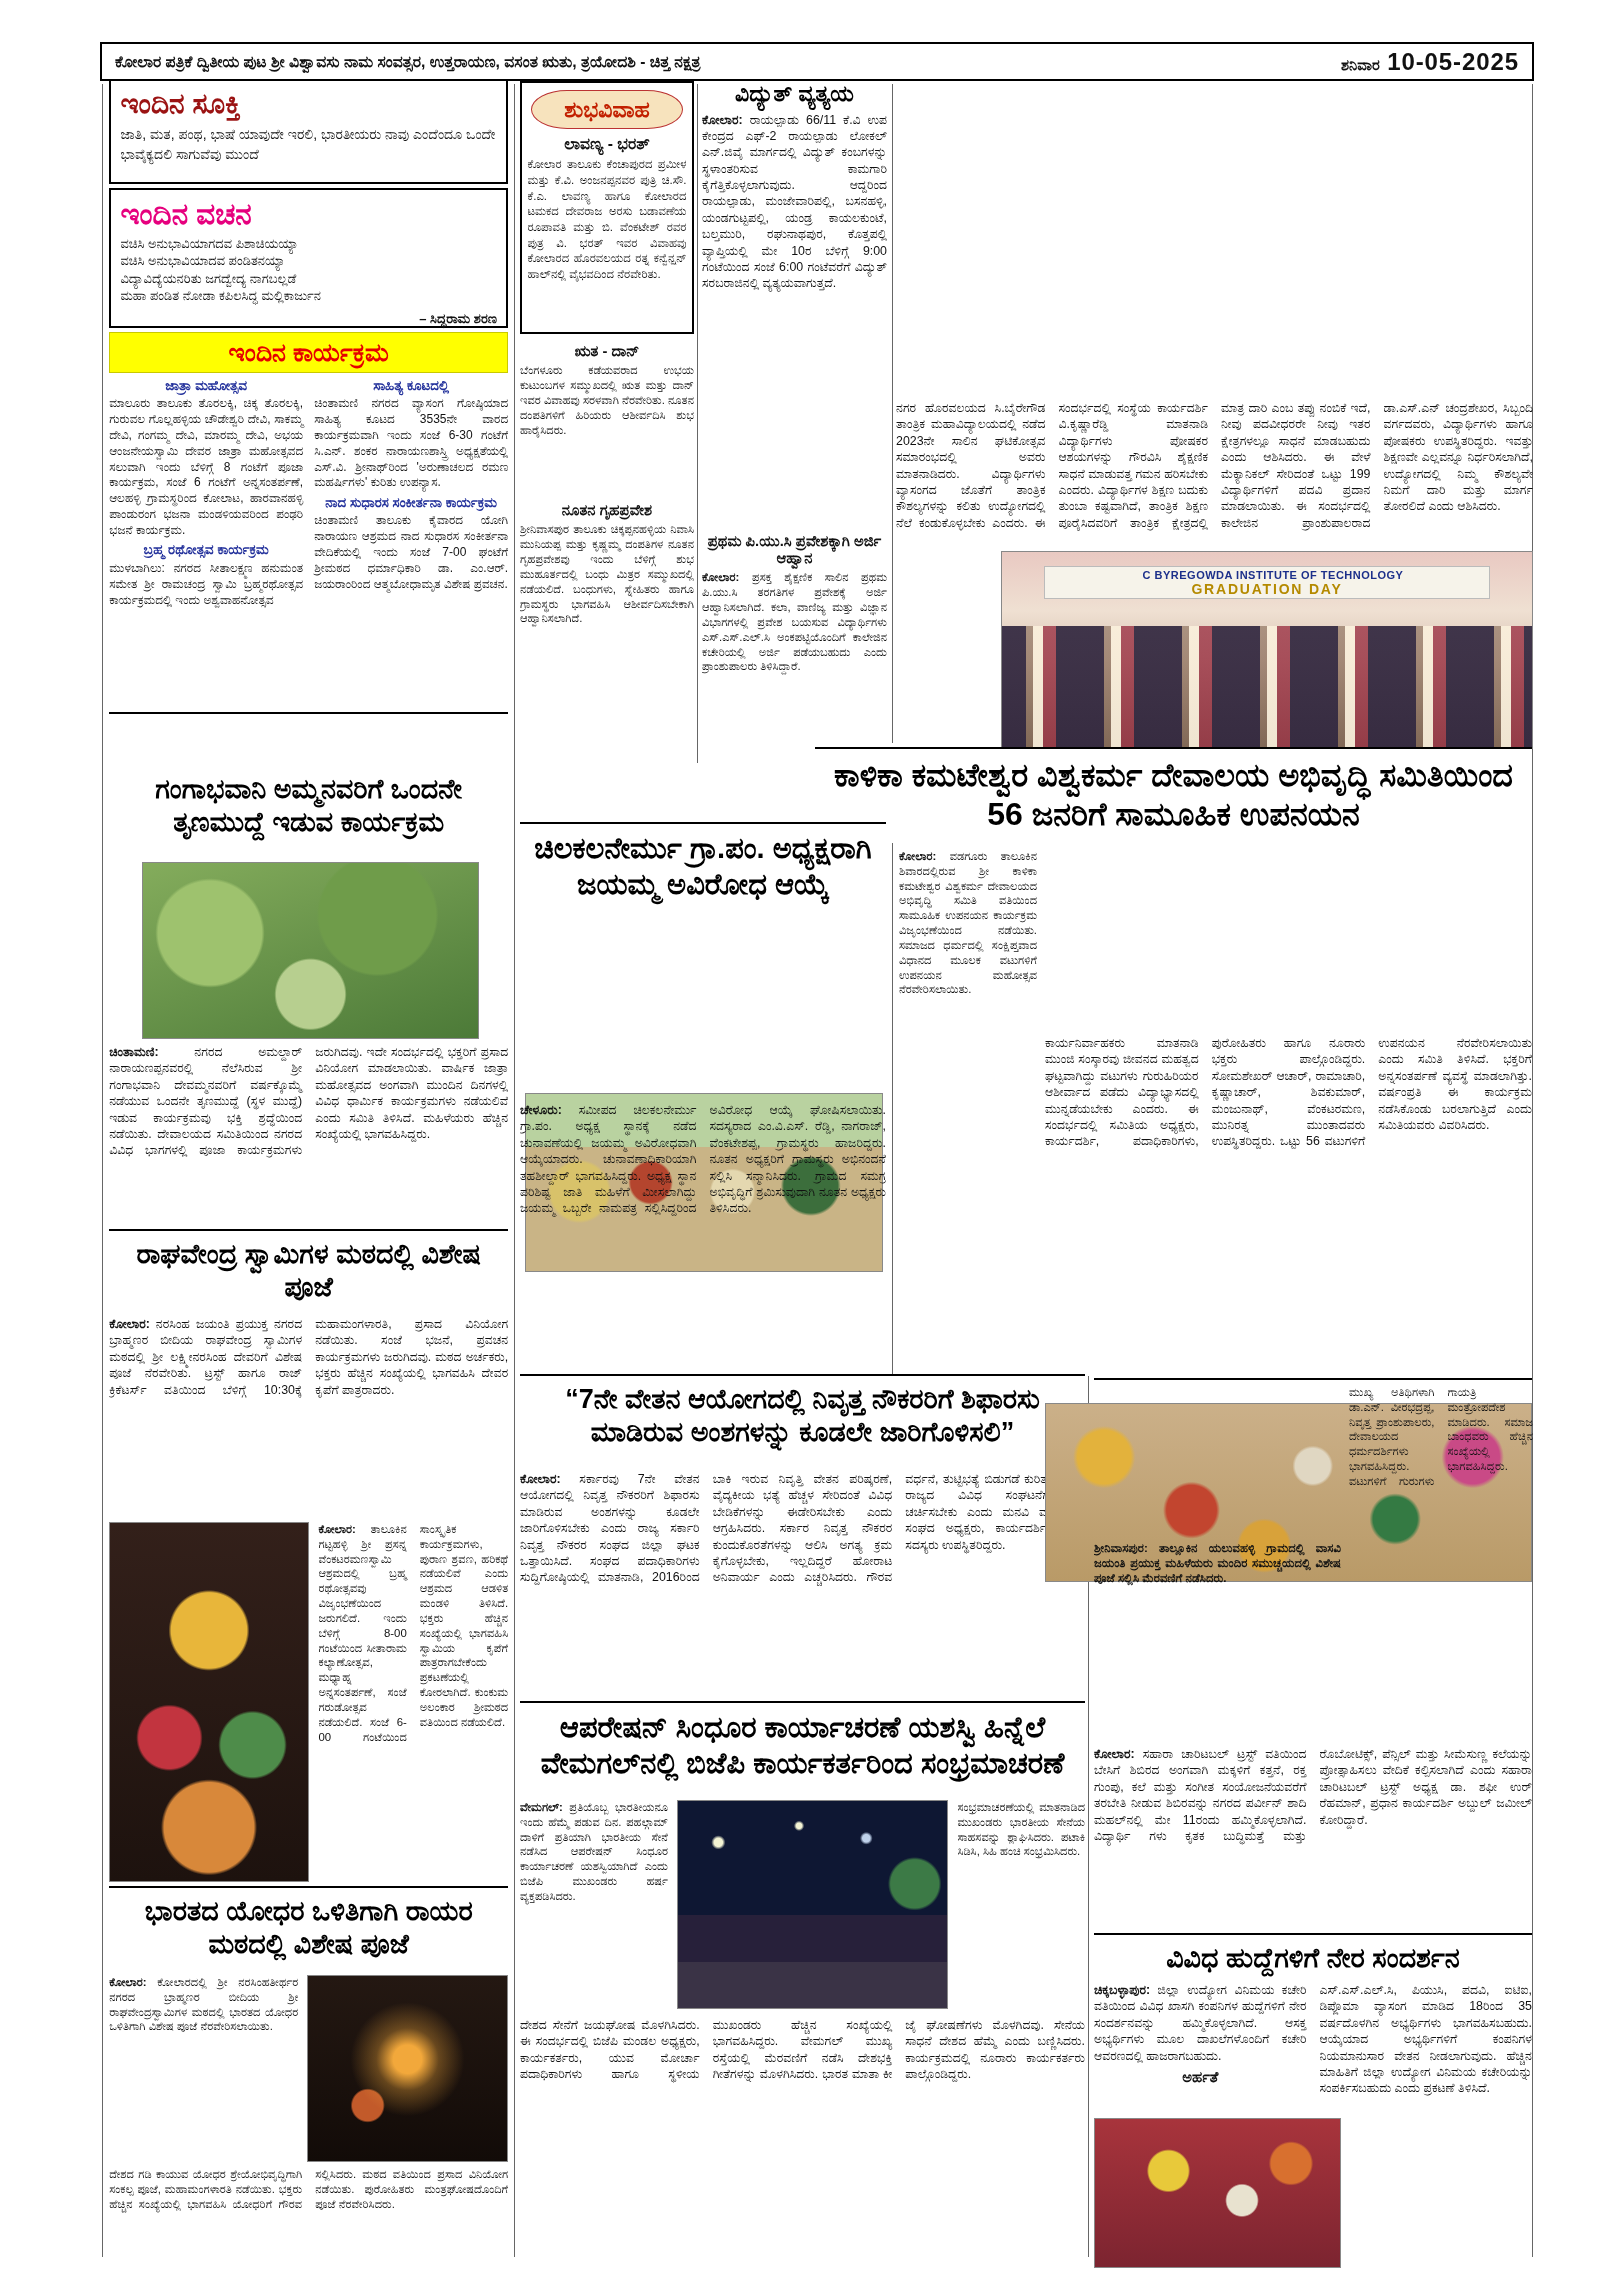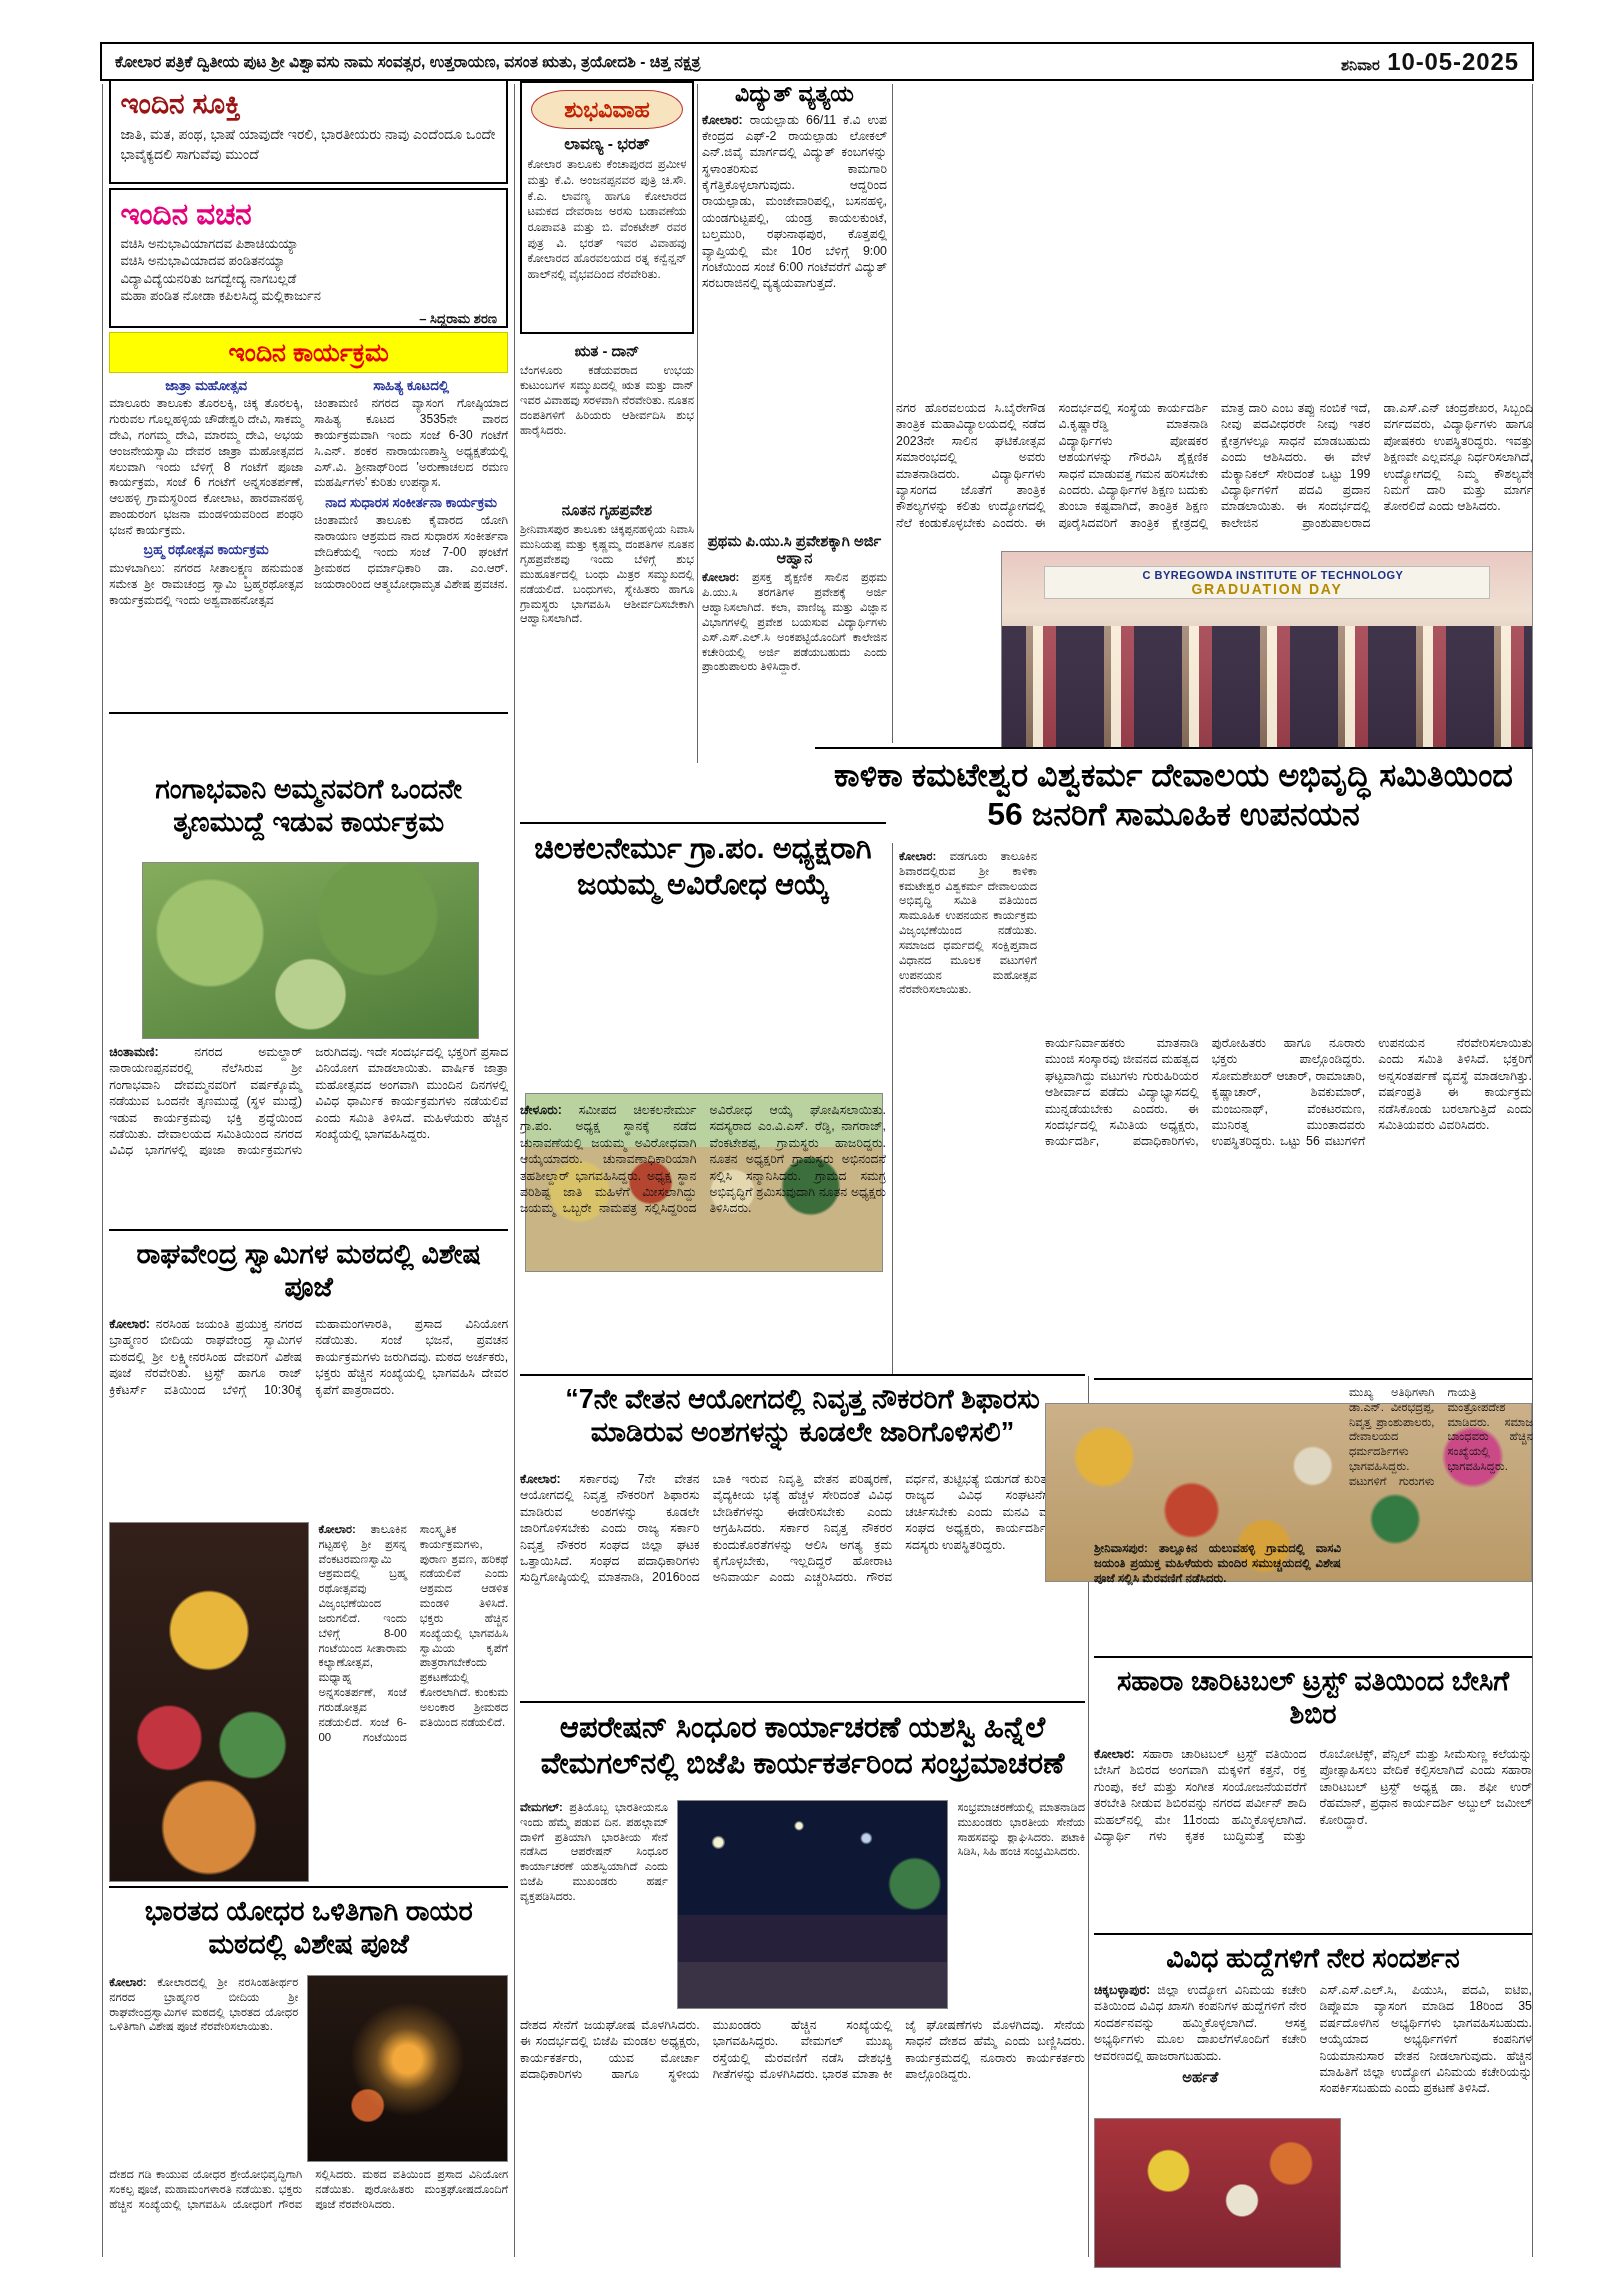--- a/index.html
+++ b/index.html
@@ -258,21 +258,20 @@
     <span class="lead">ಕೋಲಾರ:</span><span> ವಡಗೂರು ತಾಲೂಕಿನ ಶಿವಾರದಲ್ಲಿರುವ ಶ್ರೀ ಕಾಳಿಕಾ ಕಮಟೇಶ್ವರ ವಿಶ್ವಕರ್ಮ ದೇವಾಲಯದ ಅಭಿವೃದ್ಧಿ ಸಮಿತಿ ವತಿಯಿಂದ ಸಾಮೂಹಿಕ ಉಪನಯನ ಕಾರ್ಯಕ್ರಮ ವಿಜೃಂಭಣೆಯಿಂದ ನಡೆಯಿತು. ಸಮಾಜದ ಧರ್ಮದಲ್ಲಿ ಸಂಕ್ಷಿಪ್ತವಾದ ವಿಧಾನದ ಮೂಲಕ ವಟುಗಳಿಗೆ ಉಪನಯನ ಮಹೋತ್ಸವ ನೆರವೇರಿಸಲಾಯಿತು.</span>
   </div>
   <div class="abs ph ph-crowd" style="left:945px;top:807px;width:487px;height:179px;"></div>
   <div class="abs bodytext cols3" style="left:945px;top:993px;width:487px;height:339px;overflow:hidden;">ಕಾರ್ಯನಿರ್ವಾಹಕರು ಮಾತನಾಡಿ ಮುಂಜಿ ಸಂಸ್ಕಾರವು ಜೀವನದ ಮಹತ್ವದ ಘಟ್ಟವಾಗಿದ್ದು ವಟುಗಳು ಗುರುಹಿರಿಯರ ಆಶೀರ್ವಾದ ಪಡೆದು ವಿದ್ಯಾಭ್ಯಾಸದಲ್ಲಿ ಮುನ್ನಡೆಯಬೇಕು ಎಂದರು. ಈ ಸಂದರ್ಭದಲ್ಲಿ ಸಮಿತಿಯ ಅಧ್ಯಕ್ಷರು, ಕಾರ್ಯದರ್ಶಿ, ಪದಾಧಿಕಾರಿಗಳು, ಪುರೋಹಿತರು ಹಾಗೂ ನೂರಾರು ಭಕ್ತರು ಪಾಲ್ಗೊಂಡಿದ್ದರು. ಸೋಮಶೇಖರ್ ಆಚಾರ್, ರಾಮಾಚಾರಿ, ಕೃಷ್ಣಾಚಾರ್, ಶಿವಕುಮಾರ್, ಮಂಜುನಾಥ್, ವೆಂಕಟರಮಣ, ಮುನಿರತ್ನ ಮುಂತಾದವರು ಉಪಸ್ಥಿತರಿದ್ದರು. ಒಟ್ಟು 56 ವಟುಗಳಿಗೆ ಉಪನಯನ ನೆರವೇರಿಸಲಾಯಿತು ಎಂದು ಸಮಿತಿ ತಿಳಿಸಿದೆ. ಭಕ್ತರಿಗೆ ಅನ್ನಸಂತರ್ಪಣೆ ವ್ಯವಸ್ಥೆ ಮಾಡಲಾಗಿತ್ತು. ವರ್ಷಂಪ್ರತಿ ಈ ಕಾರ್ಯಕ್ರಮ ನಡೆಸಿಕೊಂಡು ಬರಲಾಗುತ್ತಿದೆ ಎಂದು ಸಮಿತಿಯವರು ವಿವರಿಸಿದರು.</div>
 
   <div class="hline" style="left:994px;top:1336px;width:438px;"></div>
   <div class="abs ph ph-festival" style="left:994px;top:1343px;width:247px;height:150px;"></div>
   <div class="abs caption" style="left:994px;top:1498px;width:247px;height:109px;overflow:hidden;">ಶ್ರೀನಿವಾಸಪುರ: ತಾಲ್ಲೂಕಿನ ಯಲುವಹಳ್ಳಿ ಗ್ರಾಮದಲ್ಲಿ ವಾಸವಿ ಜಯಂತಿ ಪ್ರಯುಕ್ತ ಮಹಿಳೆಯರು ಮಂದಿರ ಸಮುಚ್ಚಯದಲ್ಲಿ ವಿಶೇಷ ಪೂಜೆ ಸಲ್ಲಿಸಿ ಮೆರವಣಿಗೆ ನಡೆಸಿದರು.</div>
   <div class="abs bodytext small cols2" style="left:1249px;top:1343px;width:184px;height:264px;overflow:hidden;">ಮುಖ್ಯ ಅತಿಥಿಗಳಾಗಿ ಡಾ.ಎನ್. ವೀರಭದ್ರಪ್ಪ, ನಿವೃತ್ತ ಪ್ರಾಂಶುಪಾಲರು, ದೇವಾಲಯದ ಧರ್ಮದರ್ಶಿಗಳು ಭಾಗವಹಿಸಿದ್ದರು. ವಟುಗಳಿಗೆ ಗುರುಗಳು ಗಾಯತ್ರಿ ಮಂತ್ರೋಪದೇಶ ಮಾಡಿದರು. ಸಮಾಜ ಬಾಂಧವರು ಹೆಚ್ಚಿನ ಸಂಖ್ಯೆಯಲ್ಲಿ ಭಾಗವಹಿಸಿದ್ದರು.</div>
 
-  <div class="abs headline h30 bt" style="left:994px;top:1614px;width:438px;">ಸಹಾರಾ ಚಾರಿಟಬಲ್ ಟ್ರಸ್ಟ್ ವತಿಯಿಂದ ಬೇಸಿಗೆ ಶಿಬಿರ</div>
   <div class="abs bodytext cols2" style="left:994px;top:1704px;width:438px;height:181px;overflow:hidden;">
     <span class="lead">ಕೋಲಾರ:</span><span> ಸಹಾರಾ ಚಾರಿಟಬಲ್ ಟ್ರಸ್ಟ್ ವತಿಯಿಂದ ಬೇಸಿಗೆ ಶಿಬಿರದ ಅಂಗವಾಗಿ ಮಕ್ಕಳಿಗೆ ಕತ್ತನೆ, ರಕ್ತ ಗುಂಪು, ಕಲೆ ಮತ್ತು ಸಂಗೀತ ಸಂಯೋಜನೆಯವರೆಗೆ ತರಬೇತಿ ನೀಡುವ ಶಿಬಿರವನ್ನು ನಗರದ ಪರ್ವೀನ್ ಶಾದಿ ಮಹಲ್‌ನಲ್ಲಿ ಮೇ 11ರಂದು ಹಮ್ಮಿಕೊಳ್ಳಲಾಗಿದೆ. ವಿದ್ಯಾರ್ಥಿ ಗಳು ಕೃತಕ ಬುದ್ಧಿಮತ್ತೆ ಮತ್ತು ರೊಬೋಟಿಕ್ಸ್, ಪೆನ್ಸಿಲ್ ಮತ್ತು ಸೀಮೆಸುಣ್ಣ ಕಲೆಯನ್ನು ಪ್ರೋತ್ಸಾಹಿಸಲು ವೇದಿಕೆ ಕಲ್ಪಿಸಲಾಗಿದೆ ಎಂದು ಸಹಾರಾ ಚಾರಿಟಬಲ್ ಟ್ರಸ್ಟ್ ಅಧ್ಯಕ್ಷ ಡಾ. ಶಫೀ ಉರ್ ರೆಹಮಾನ್, ಪ್ರಧಾನ ಕಾರ್ಯದರ್ಶಿ ಅಬ್ದುಲ್ ಜಮೀಲ್ ಕೋರಿದ್ದಾರೆ.</span>
   </div>
 
   <div class="abs headline h30 bt" style="left:994px;top:1891px;width:438px;">ವಿವಿಧ ಹುದ್ದೆಗಳಿಗೆ ನೇರ ಸಂದರ್ಶನ</div>
   <div class="abs bodytext cols2" style="left:994px;top:1940px;width:438px;height:273px;overflow:hidden;">
     <span class="lead">ಚಿಕ್ಕಬಳ್ಳಾಪುರ:</span><span> ಜಿಲ್ಲಾ ಉದ್ಯೋಗ ವಿನಿಮಯ ಕಚೇರಿ ವತಿಯಿಂದ ವಿವಿಧ ಖಾಸಗಿ ಕಂಪನಿಗಳ ಹುದ್ದೆಗಳಿಗೆ ನೇರ ಸಂದರ್ಶನವನ್ನು ಹಮ್ಮಿಕೊಳ್ಳಲಾಗಿದೆ. ಆಸಕ್ತ ಅಭ್ಯರ್ಥಿಗಳು ಮೂಲ ದಾಖಲೆಗಳೊಂದಿಗೆ ಕಚೇರಿ ಆವರಣದಲ್ಲಿ ಹಾಜರಾಗಬಹುದು.</span>
     <div class="subhead-center">ಅರ್ಹತೆ</div>
     <span>ಎಸ್.ಎಸ್.ಎಲ್.ಸಿ, ಪಿಯುಸಿ, ಪದವಿ, ಐಟಿಐ, ಡಿಪ್ಲೊಮಾ ವ್ಯಾಸಂಗ ಮಾಡಿದ 18ರಿಂದ 35 ವರ್ಷದೊಳಗಿನ ಅಭ್ಯರ್ಥಿಗಳು ಭಾಗವಹಿಸಬಹುದು. ಆಯ್ಕೆಯಾದ ಅಭ್ಯರ್ಥಿಗಳಿಗೆ ಕಂಪನಿಗಳ ನಿಯಮಾನುಸಾರ ವೇತನ ನೀಡಲಾಗುವುದು. ಹೆಚ್ಚಿನ ಮಾಹಿತಿಗೆ ಜಿಲ್ಲಾ ಉದ್ಯೋಗ ವಿನಿಮಯ ಕಚೇರಿಯನ್ನು ಸಂಪರ್ಕಿಸಬಹುದು ಎಂದು ಪ್ರಕಟಣೆ ತಿಳಿಸಿದೆ.</span>
   </div>

